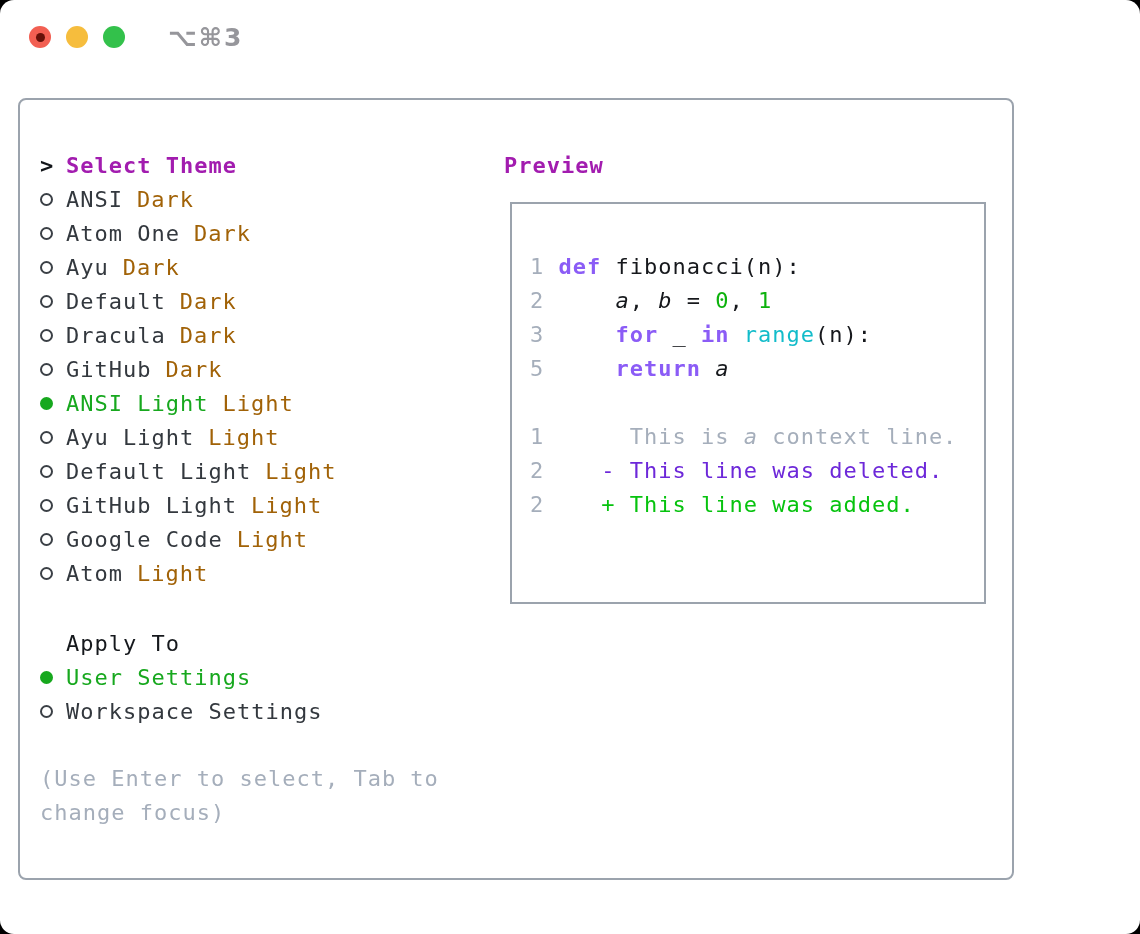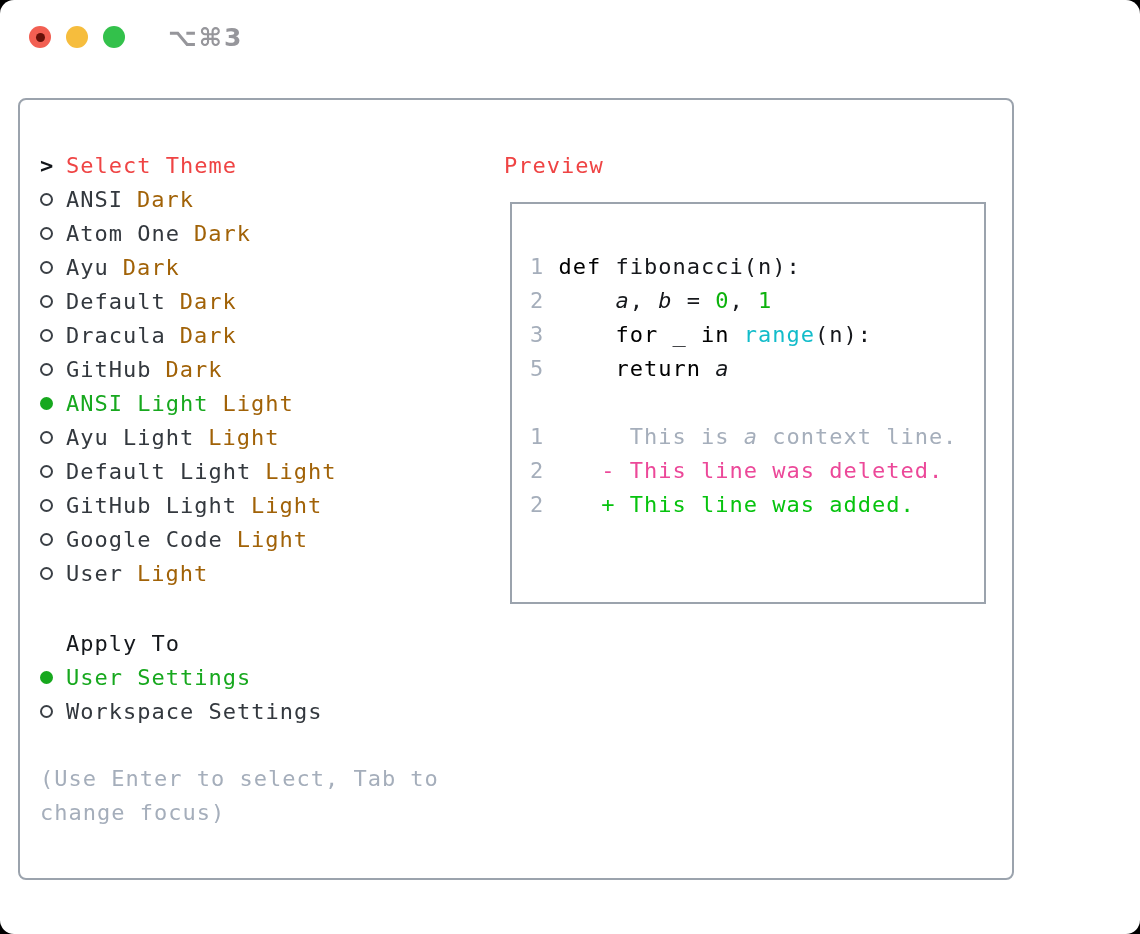--- a/index.html
+++ b/index.html
@@ -28,21 +28,21 @@
     border:2px solid #9ba3ad;border-radius:8px;box-sizing:border-box;
     background:#fff;display:flex;padding:48px 20px 0 20px;gap:24px;
   }
   .left-col{width:440px;flex:none;}
   .right-col{flex:1;min-width:0;}
 
   .row{display:flex;align-items:center;height:34px;font-size:22px;letter-spacing:1px;white-space:pre;}
   .bullet{width:26px;flex:none;display:flex;align-items:center;}
   .circle{width:13px;height:13px;border:2px solid #3b4046;border-radius:50%;box-sizing:border-box;flex:none;}
   .pointer{font-weight:bold;color:#121519;}
-  .hdr{font-weight:normal;color:#ef4444;}
+  .hdr{font-weight:bold;color:#a21caf;}
   .name{color:#33383e;text-align:right;}
   .variant{color:#a16207;margin-left:14px;text-align:right;}
   .theme-item.selected .circle,
   .apply-item.selected .circle{background:#17a81e;border-color:#17a81e;}
   .theme-item.selected .name,
   .apply-item.selected .name{color:#17a81e;}
 
   .apply-header{margin-top:36px;}
   .apply-header .apply-hdr{color:#15181c;}
 
@@ -52,27 +52,27 @@
   }
 
   
   .preview-box{
     margin:20px 0 0 6px;width:476px;height:402px;box-sizing:border-box;
     border:2px solid #9ba3ad;background:#fff;padding:46px 0 0 18px;overflow:hidden;
   }
   .code-line{height:34px;line-height:34px;font-size:22px;letter-spacing:1px;white-space:pre;}
   .ln{color:#a5aebb;}
   .pl{color:#16181c;}
-  .kw{color:#000000;}
+  .kw{color:#8b5cf6;font-weight:bold;}
   .bi{color:#12bcca;text-align:center;}
   .num{color:#0db20d;}
   .var{color:#16181c;font-style:italic;}
   .ctx{color:#a5aebb;}
   .ctxv{color:#a5aebb;font-style:italic;}
-  .del{color:#ec4899;}
+  .del{color:#6d28d9;}
   .add{color:#06c30e;}
 </style>
 </head>
 <body>
 
 <div class="window">
 
   <div class="titlebar">
     <span class="tl tl-red">
         <span class="tl-dot"></span>
@@ -141,21 +141,21 @@
     <span class="name">GitHub Light</span>
     <span class="variant">Light</span>
   </div>
           <div class="row theme-item">
     <span class="bullet"><span class="circle"></span></span>
     <span class="name">Google Code</span>
     <span class="variant">Light</span>
   </div>
           <div class="row theme-item">
     <span class="bullet"><span class="circle"></span></span>
-    <span class="name">User</span>
+    <span class="name">Atom</span>
     <span class="variant">Light</span>
   </div>
         </div>
 
       <div class="row apply-header">
         <span class="bullet"></span>
         <span class="name apply-hdr">Apply To</span>
       </div>
 
       <div id="apply-list">

